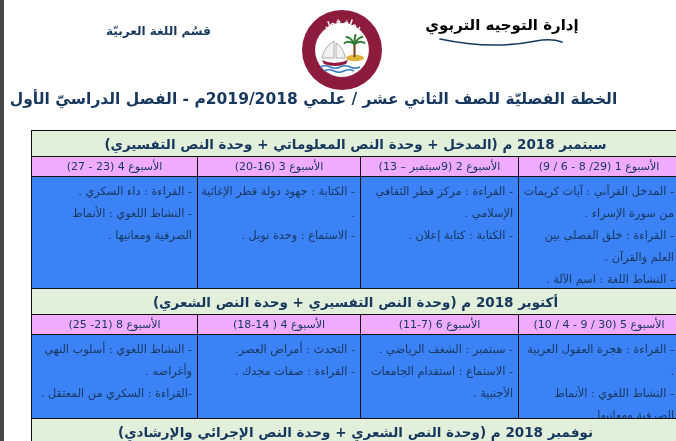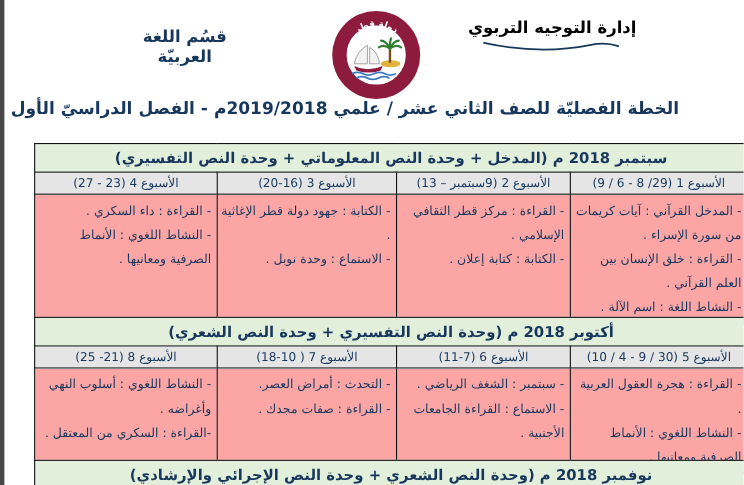--- a/index.html
+++ b/index.html
@@ -3,31 +3,31 @@
 <meta charset="utf-8">
 <style>
   *{margin:0;padding:0;box-sizing:border-box}
   html,body{width:676px;height:441px;overflow:hidden;background:#fff;
     font-family:"DejaVu Sans","Liberation Sans",sans-serif}
   .page{position:relative;width:676px;height:441px;background:#fff;direction:rtl}
   .edgebar{position:absolute;left:0;top:0;width:4px;height:441px;background:#474747}
   .org-right{position:absolute;left:424px;top:16px;width:156px;text-align:center;
     color:#000000;font-size:15px;font-weight:bold}
   .swash{position:absolute;left:436px;top:36px}
-  .org-left{position:absolute;left:106px;top:24px;width:124px;text-align:center;
-    color:#17375d;font-size:15px;font-weight:bold}
+  .org-left{position:absolute;left:106px;top:24px;width:124px;text-align:left;
+    color:#17375d;font-size:12px;font-weight:bold}
   .logo{position:absolute;left:300px;top:8px}
   .doc-title{position:absolute;left:0;top:90px;width:627px;text-align:center;
     color:#17375d;font-size:15.5px;font-weight:bold;letter-spacing:.2px}
   table.month{position:absolute;left:31px;border-collapse:collapse;direction:rtl;
     table-layout:fixed;width:648px;background:#fff}
   table.month td{border:1px solid #111;color:#17375d;overflow:hidden}
   td.mh{background:#e2efda;text-align:center;font-weight:bold;font-size:13.5px;height:26px}
-  td.wh{background:#e5e5e5;text-align:center;font-size:11px;height:20px;padding:1px 2px}
-  td.wc{background:#fca5a5;vertical-align:top;font-size:11.3px;padding:4px 5px 3px 3px;
+  td.wh{background:#f0abfc;text-align:center;font-size:11px;height:20px;padding:1px 2px}
+  td.wc{background:#3b82f6;vertical-align:top;font-size:11.3px;padding:4px 5px 3px 3px;
     text-align:right;line-height:1.95}
   td.wc .it{margin:0}
   .t-sep{top:130px}.t-oct{top:288px}.t-nov{top:418px}
   .sep-c td.wc{height:109px}
   .oct-c td.wc{height:82px}
 </style>
 </head>
 <body>
 
 <div class="page">
@@ -84,21 +84,21 @@
         </tr>
     <tr>
       <td class="wh">الأسبوع 1 (29/ 8 - 6 / 9)</td>
       <td class="wh">الأسبوع 2 (9سبتمبر – 13)</td>
       <td class="wh">الأسبوع 3 (16‏-‏20)</td>
       <td class="wh">الأسبوع 4 (23 - 27)</td>
     </tr>
     <tr class="sep-c">
       <td class="wc">
         <div class="it">- المدخل القرآني : آيات كريمات من سورة الإسراء .</div>
-        <div class="it">- القراءة : خلق الإنسان بين العلم القرآني .</div>
+        <div class="it">- القراءة : خلق الفصلي بين العلم والقرآن .</div>
         <div class="it">- النشاط اللغة : اسم الآلة .</div>
       </td>
       <td class="wc">
         <div class="it">- القراءة : مركز قطر الثقافي الإسلامي .</div>
         <div class="it">- الكتابة : كتابة إعلان .</div>
       </td>
       <td class="wc">
         <div class="it">- الكتابة : جهود دولة قطر الإغاثية .</div>
         <div class="it">- الاستماع : وحدة نوبل .</div>
       </td>
@@ -117,31 +117,31 @@
         <col style="width:163px">
         <col style="width:166px">
       </colgroup>
     <tbody>
         <tr>
           <td class="mh" colspan="4">أكتوبر 2018 م  (وحدة النص التفسيري + وحدة النص الشعري)</td>
         </tr>
     <tr>
       <td class="wh">الأسبوع 5 (30 / 9 - 4 / 10)</td>
       <td class="wh">الأسبوع 6 (7‏-‏11)</td>
-      <td class="wh">الأسبوع 7 ( 10‏-‏18)</td>
+      <td class="wh">الأسبوع 4 ( 14‏-‏18)</td>
       <td class="wh">الأسبوع 8 (21- 25)</td>
     </tr>
     <tr class="oct-c">
       <td class="wc">
         <div class="it">- القراءة : هجرة العقول العربية .</div>
         <div class="it">- النشاط اللغوي : الأنماط الصرفية ومعانيها .</div>
       </td>
       <td class="wc">
         <div class="it">- سبتمبر : الشغف الرياضي .</div>
-        <div class="it">- الاستماع : القراءة الجامعات الأجنبية .</div>
+        <div class="it">- الاستماع : استقدام الجامعات الأجنبية .</div>
       </td>
       <td class="wc">
         <div class="it">- التحدث : أمراض العصر.</div>
         <div class="it">- القراءة : صفات مجدك .</div>
       </td>
       <td class="wc">
         <div class="it">- النشاط اللغوي : أسلوب النهي وأغراضه .</div>
         <div class="it">-القراءة : السكري من المعتقل .</div>
       </td>
     </tr>

